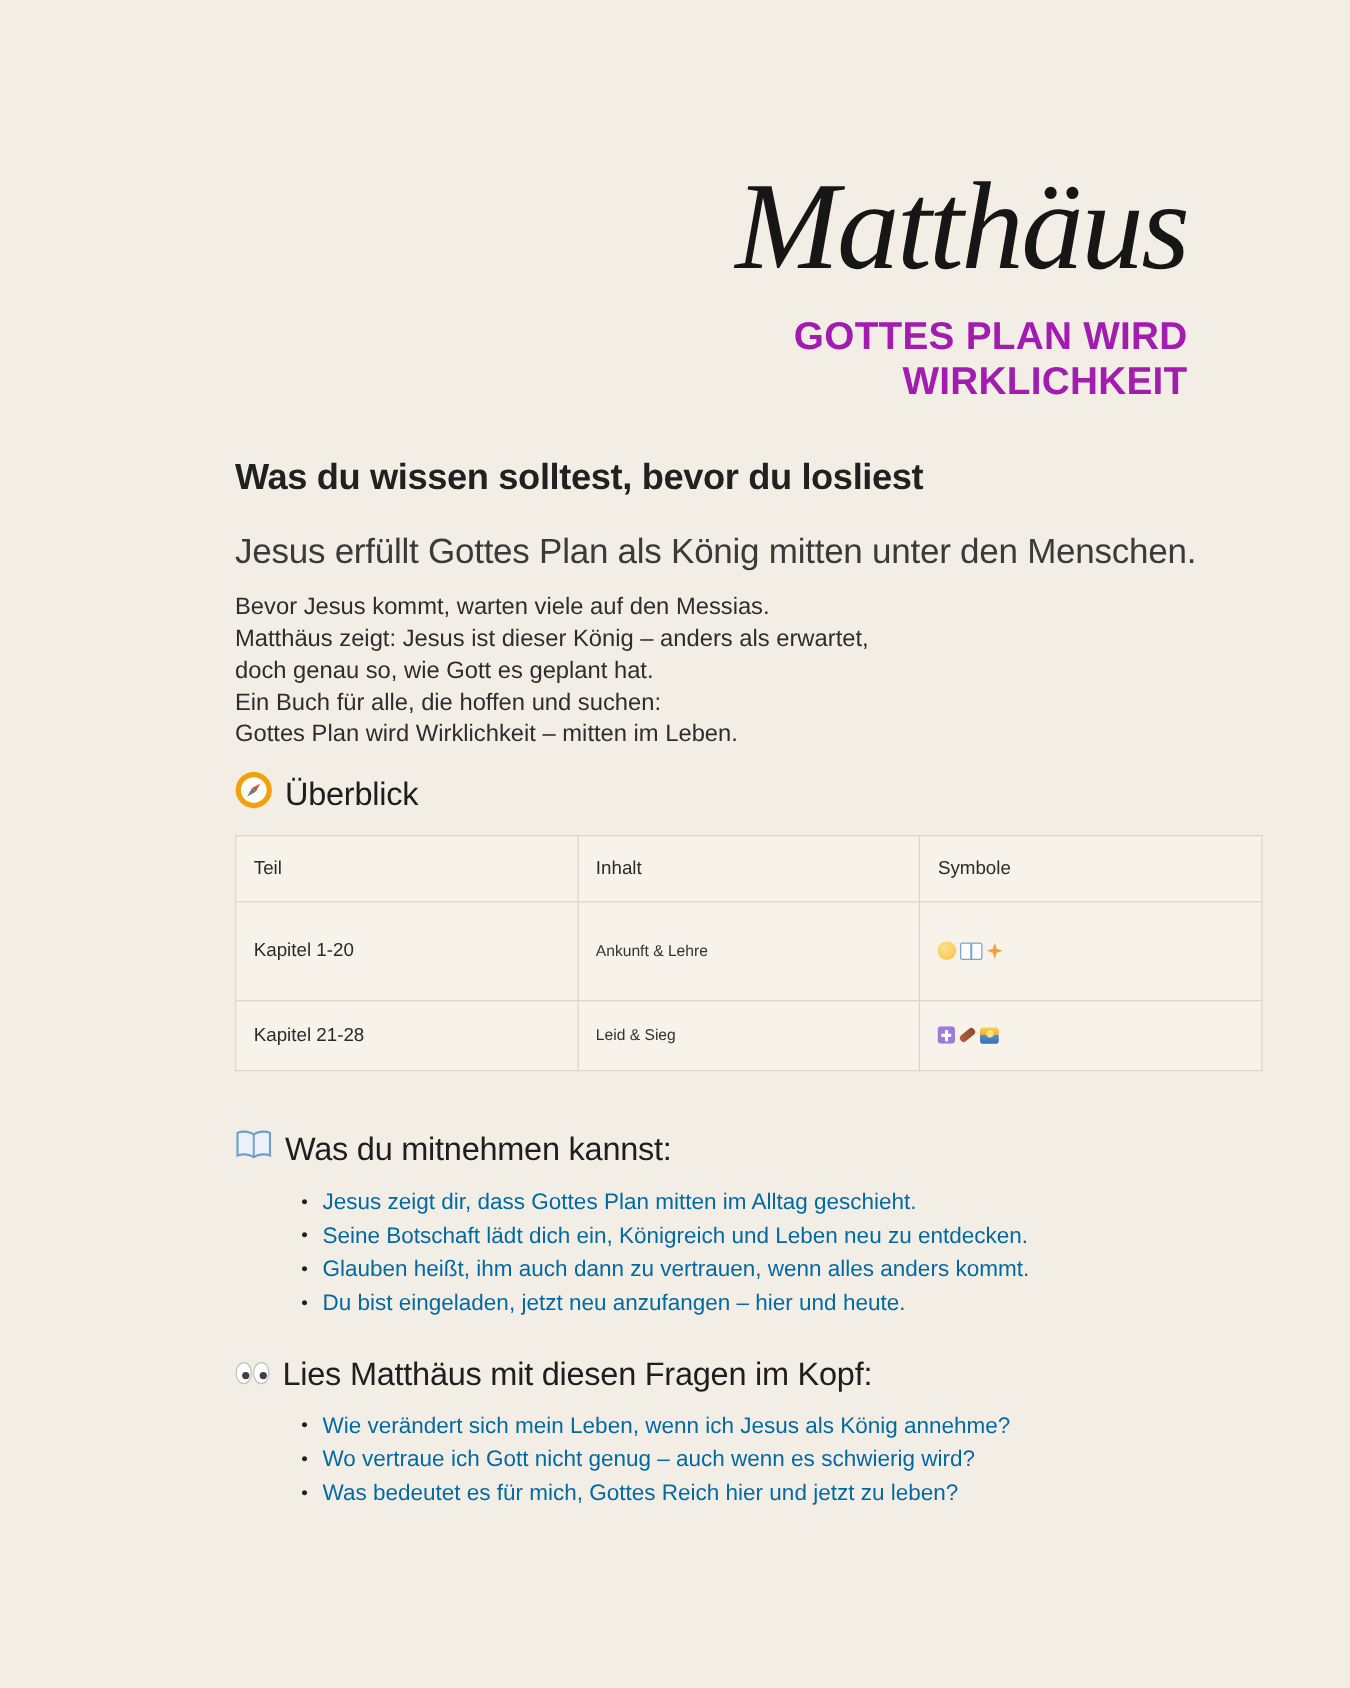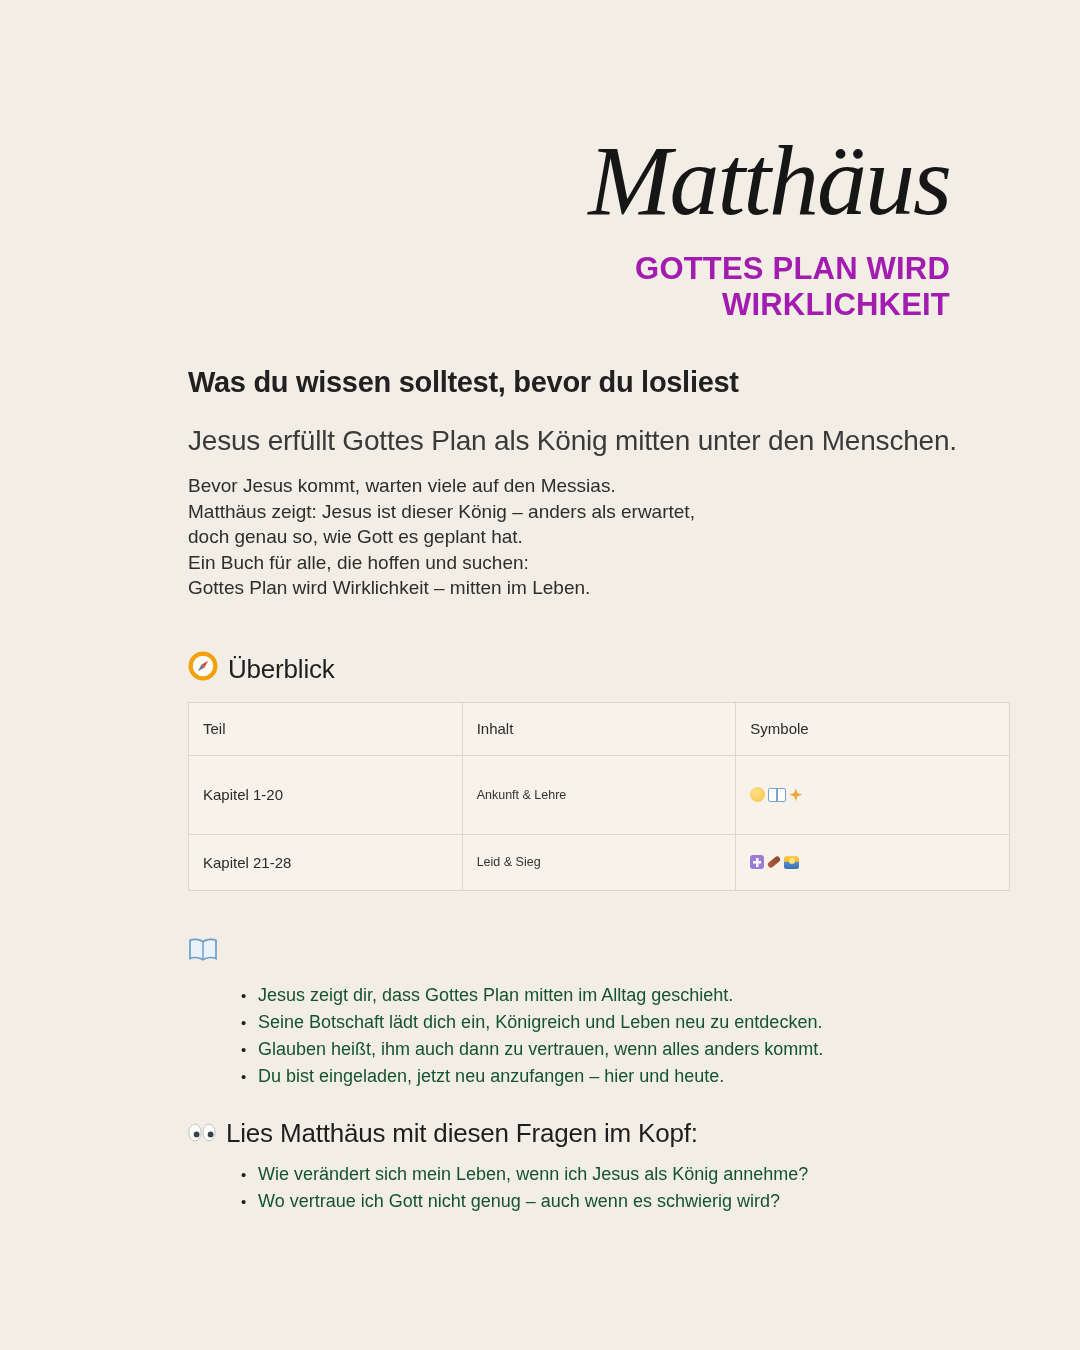--- a/index.html
+++ b/index.html
@@ -80,21 +80,21 @@
 
   .section-heading {
     display: flex;
     align-items: center;
     gap: 10px;
     font-size: 26px;
     font-weight: 500;
     color: #1e1e1e;
     letter-spacing: -0.2px;
   }
-  .sh-overview  { margin-top: 50px; }
+  .sh-overview  { margin-top: 16px; }
   .sh-takeaways { margin-top: 46px; }
   .sh-questions { margin-top: 28px; }
 
   
   .overview-table {
     margin-top: 14px;
     width: 822px;
     border-collapse: collapse;
     background: #f7f2ea;
     padding-left: 32px;
@@ -116,21 +116,21 @@
   
   .bullet-list {
     margin: 12px 0 0 0;
     padding: 0 0 0 70px;
     list-style: none;
   }
   .bullet-list li {
     position: relative;
     font-size: 18px;
     line-height: 27px;
-    color: #14532d;
+    color: #0369a1;
   }
   .bullet-list li::before {
     content: "•";
     position: absolute;
     left: -17px;
     top: 0;
     font-size: 15px;
     color: #1f1f1f;
   }
 
@@ -232,20 +232,21 @@
         </tbody>
     </table>
 
     <div class="section-heading sh-takeaways">
       <span class="icon">
         <svg width="30" height="26" viewBox="0 0 30 26">
           <path d="M15 4.5 C11 1.8 5 1.8 2 3.3 V21.5 C5 20 11 20 15 22.7 C19 20 25 20 28 21.5 V3.3 C25 1.8 19 1.8 15 4.5 Z" fill="#eaf1f8" stroke="#6f9ec9" stroke-width="1.7"></path>
           <line x1="15" y1="4.5" x2="15" y2="22.7" stroke="#6f9ec9" stroke-width="1.5"></line>
         </svg>
       </span>
+      <span>Was du mitnehmen kannst:</span>
     </div>
     <ul class="bullet-list">
         <li>Jesus zeigt dir, dass Gottes Plan mitten im Alltag geschieht.</li>
         <li>Seine Botschaft lädt dich ein, Königreich und Leben neu zu entdecken.</li>
         <li>Glauben heißt, ihm auch dann zu vertrauen, wenn alles anders kommt.</li>
         <li>Du bist eingeladen, jetzt neu anzufangen – hier und heute.</li>
       </ul>
 
     <div class="section-heading sh-questions">
       <span class="icon">
@@ -254,16 +255,17 @@
           <ellipse cx="21" cy="9.5" rx="6.1" ry="8.4" fill="#fff" stroke="#c6c2ba" stroke-width="1"></ellipse>
           <circle cx="8.6" cy="11.4" r="2.9" fill="#3b3f4a"></circle>
           <circle cx="22.6" cy="11.4" r="2.9" fill="#3b3f4a"></circle>
         </svg>
       </span>
       <span>Lies Matthäus mit diesen Fragen im Kopf:</span>
     </div>
     <ul class="bullet-list">
         <li>Wie verändert sich mein Leben, wenn ich Jesus als König annehme?</li>
         <li>Wo vertraue ich Gott nicht genug – auch wenn es schwierig wird?</li>
+        <li>Was bedeutet es für mich, Gottes Reich hier und jetzt zu leben?</li>
       </ul>
 
   </div>
 </div>
 
 </body></html>

